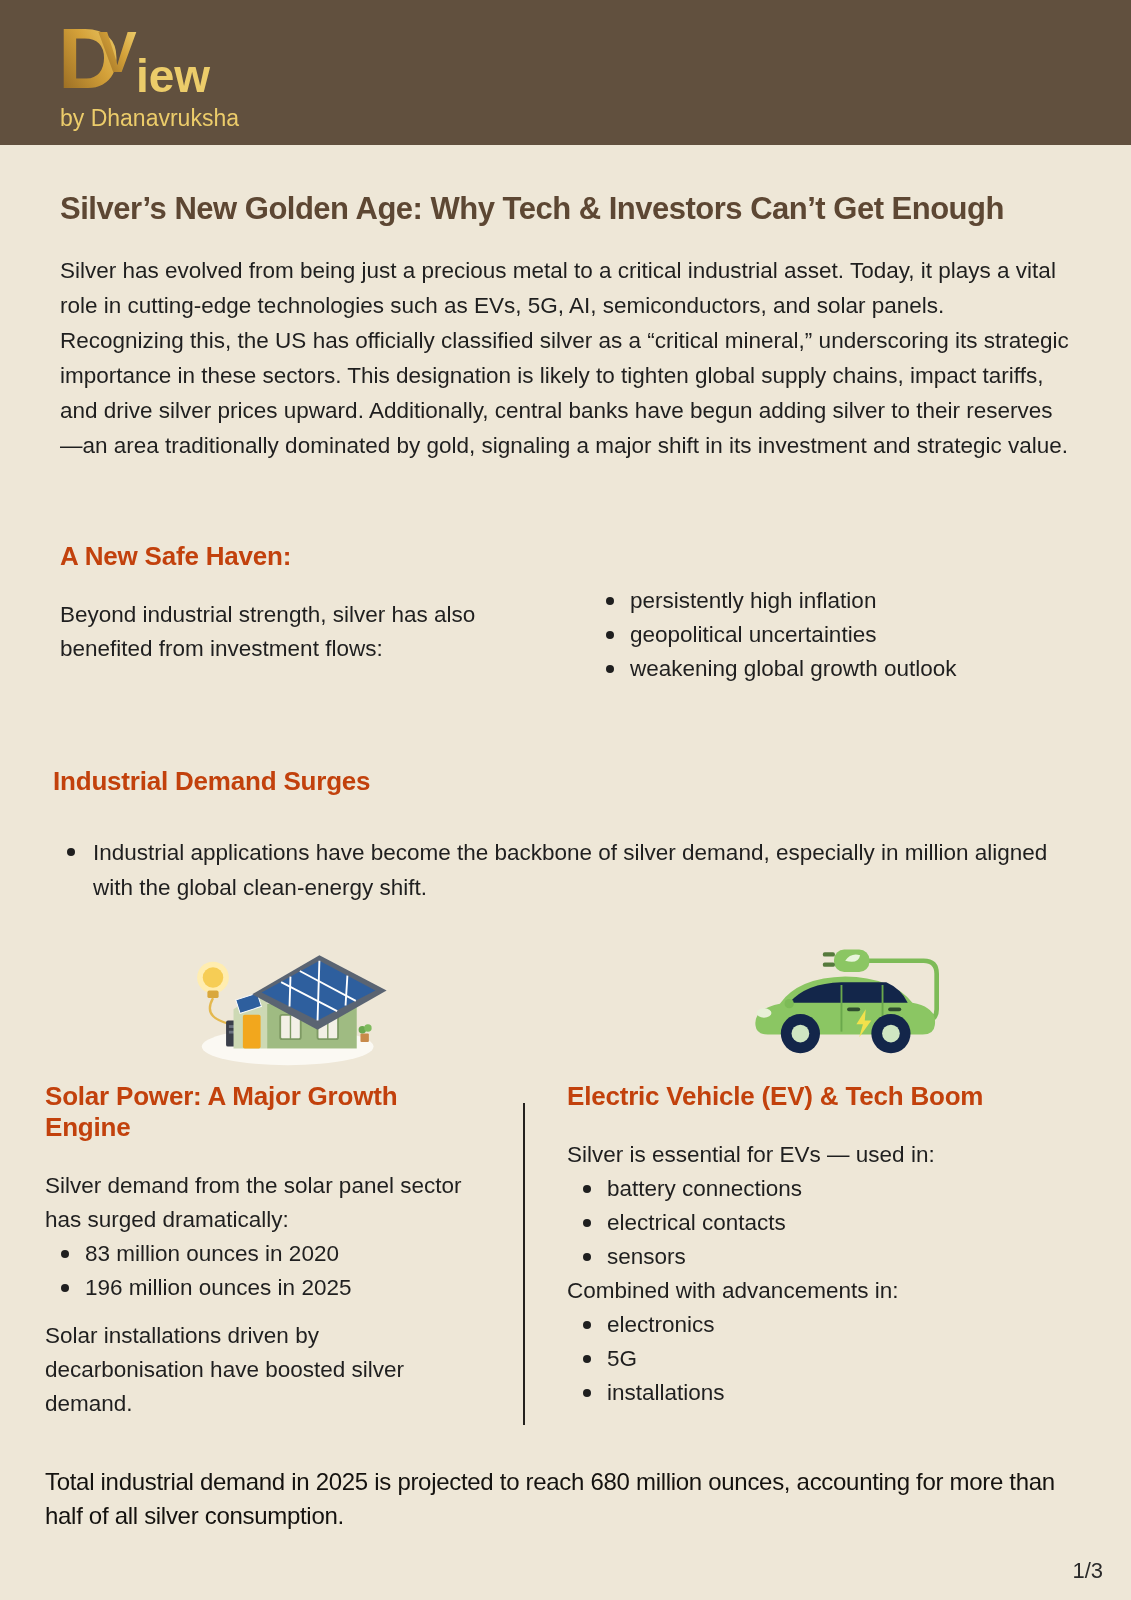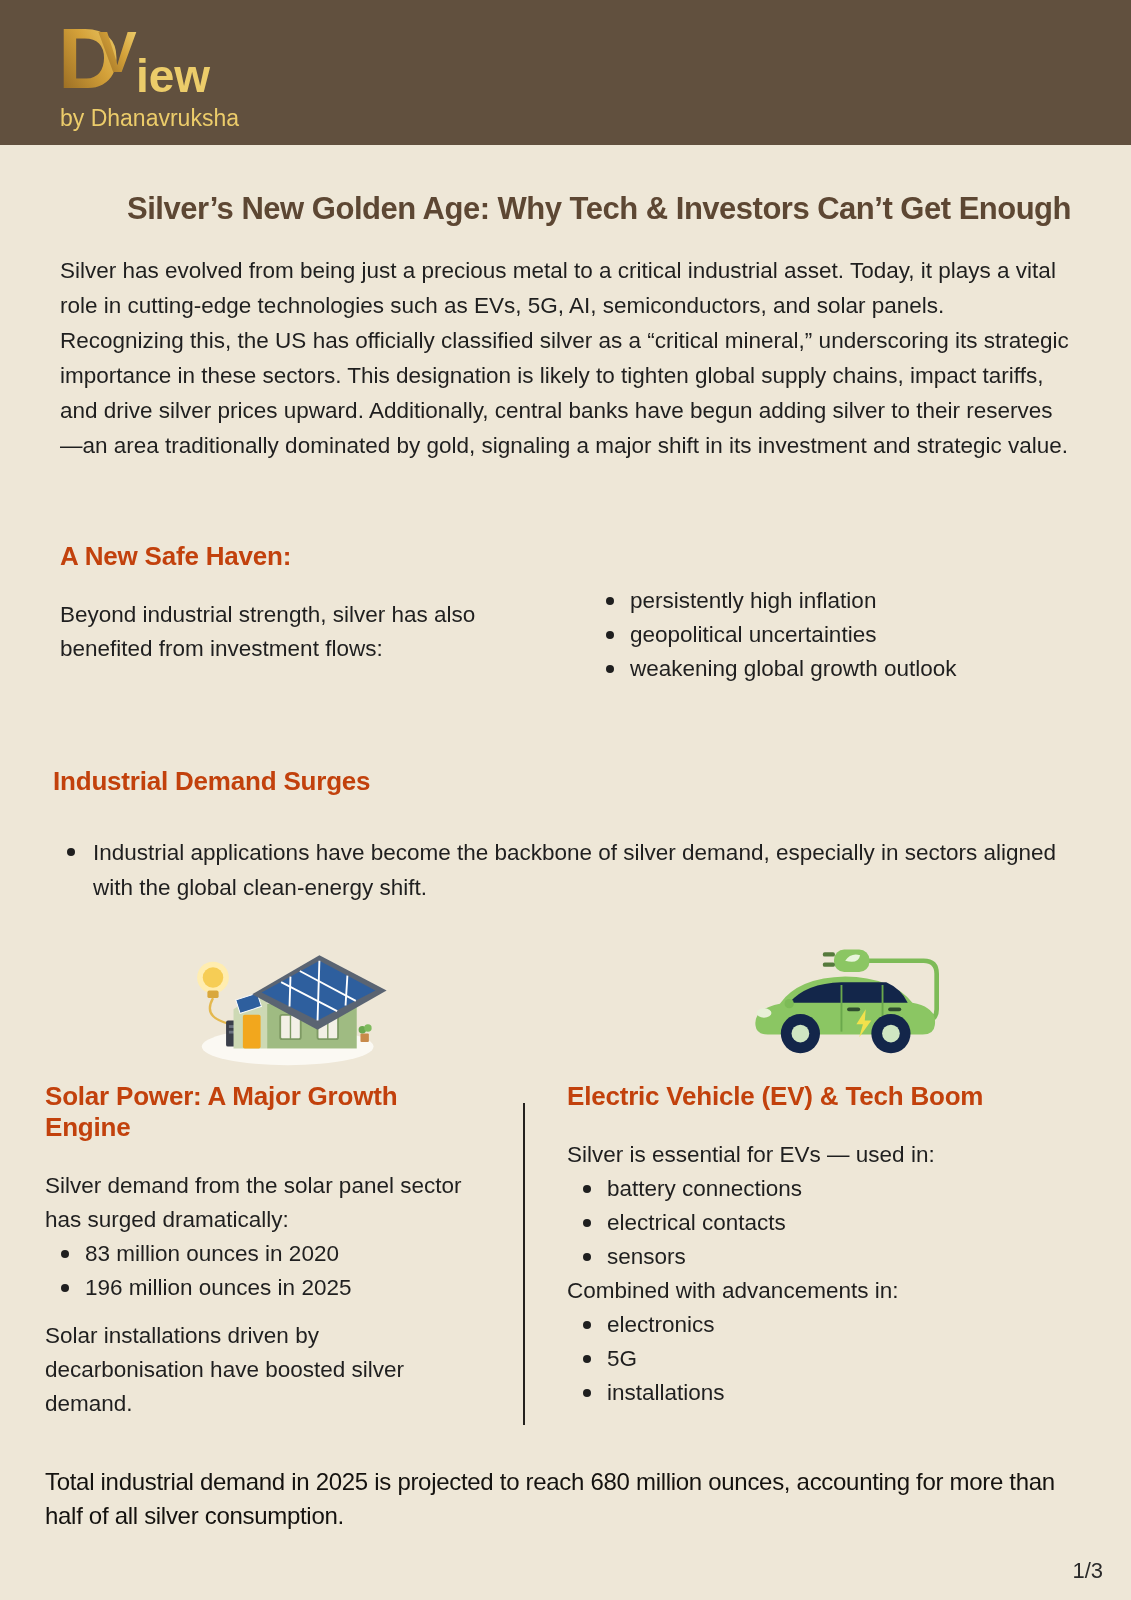--- a/index.html
+++ b/index.html
@@ -12,21 +12,21 @@
     position: relative;
     overflow: hidden;
   }
   .header {
     height: 145px;
     background: #61503e;
     padding: 14px 0 0 58px;
   }
   .page-title {
     margin: 46px 60px 0 60px;
-    text-align: right;
+    text-align: left;
     font-size: 31px;
     font-weight: bold;
     letter-spacing: -0.5px;
     color: #5d4733;
   }
   .intro {
     margin: 26px 62px 0 60px;
     font-size: 22.5px;
     line-height: 35px;
     color: #1f1f1f;
@@ -128,21 +128,21 @@
       <li>persistently high inflation</li>
       <li>geopolitical uncertainties</li>
       <li>weakening global growth outlook</li>
     </ul>
   </div>
 </div>
 
 <div class="industrial">
   <div class="section-heading">Industrial Demand Surges</div>
   <ul class="bullets">
-    <li>Industrial applications have become the backbone of silver demand, especially in sectors aligned with the global clean-energy shift.</li>
+    <li>Industrial applications have become the backbone of silver demand, especially in million aligned with the global clean-energy shift.</li>
   </ul>
 </div>
 
 <div class="illustrations">
   <div class="illo-cell">
     <svg width="220" height="140" viewBox="0 0 230 150">
       <ellipse cx="120" cy="126" rx="92" ry="20" fill="#fbf9f3"></ellipse>
 
       <g>
         <circle cx="40" cy="52" r="17" fill="#ffedb0"></circle>

